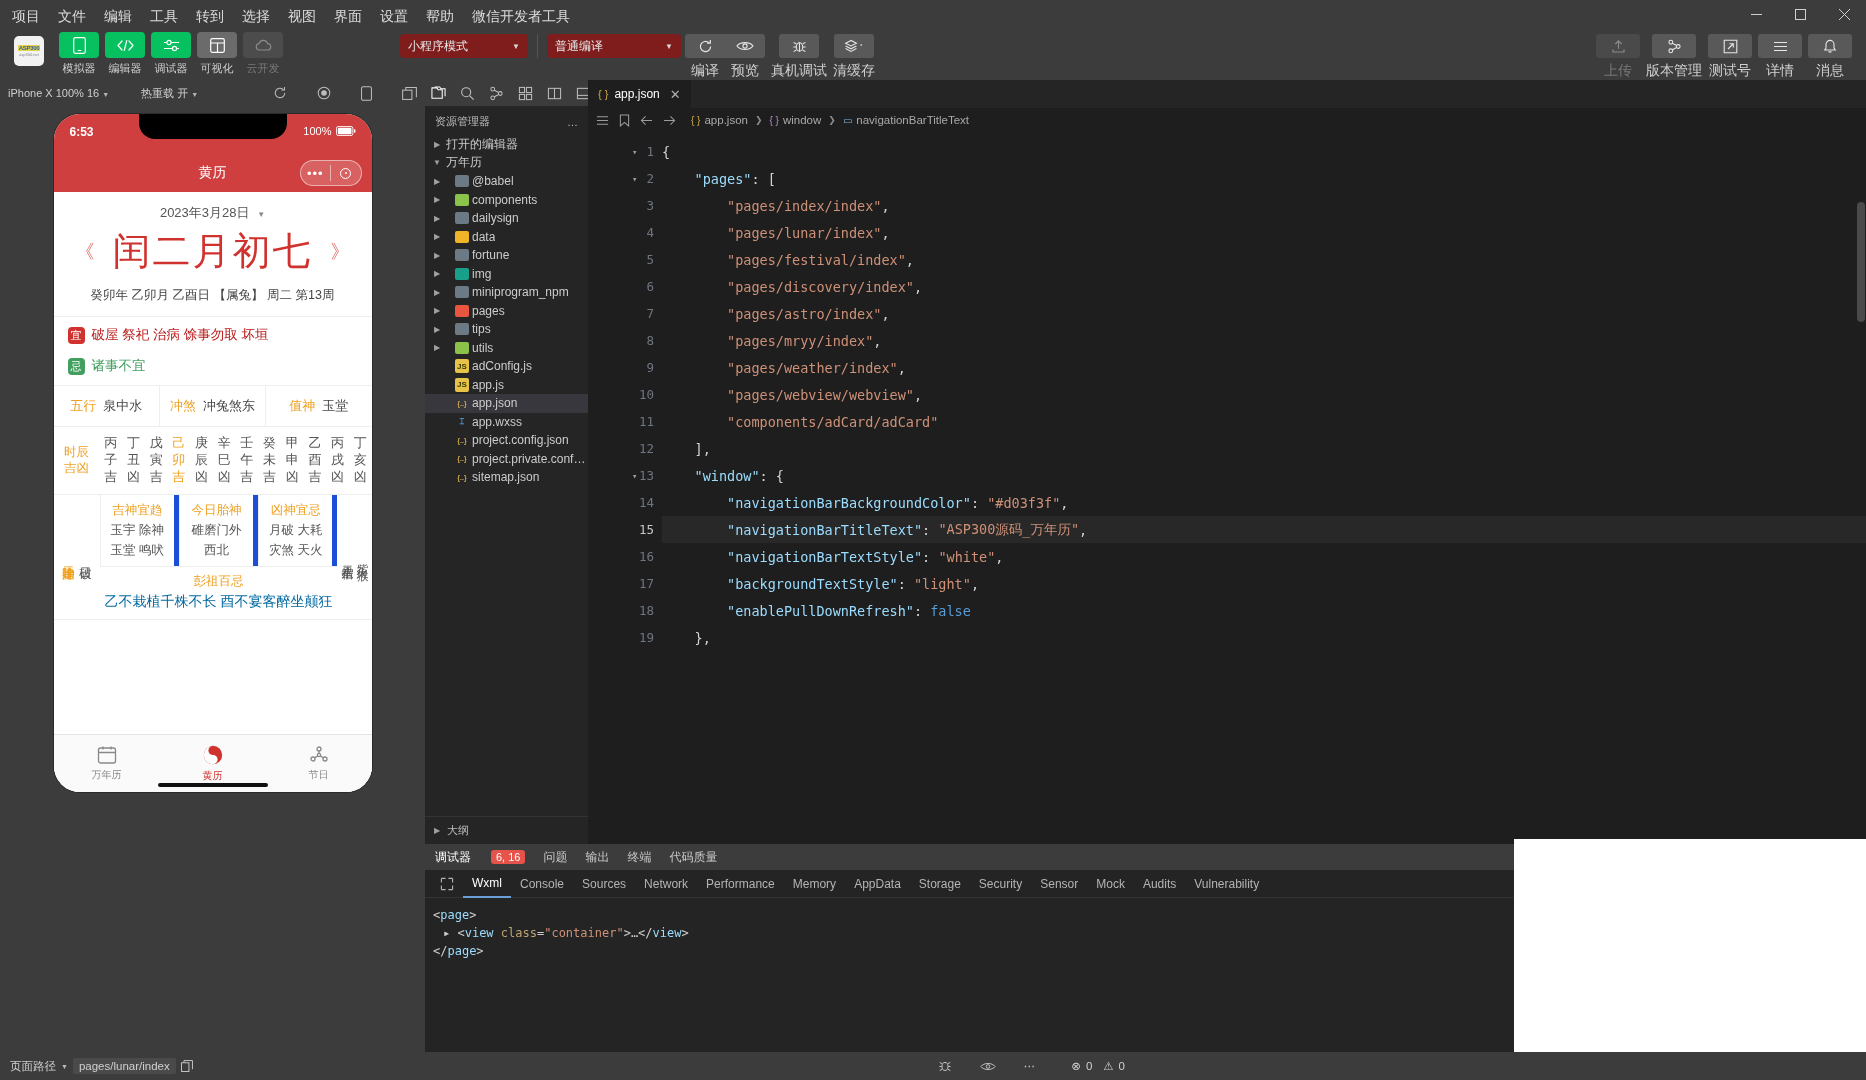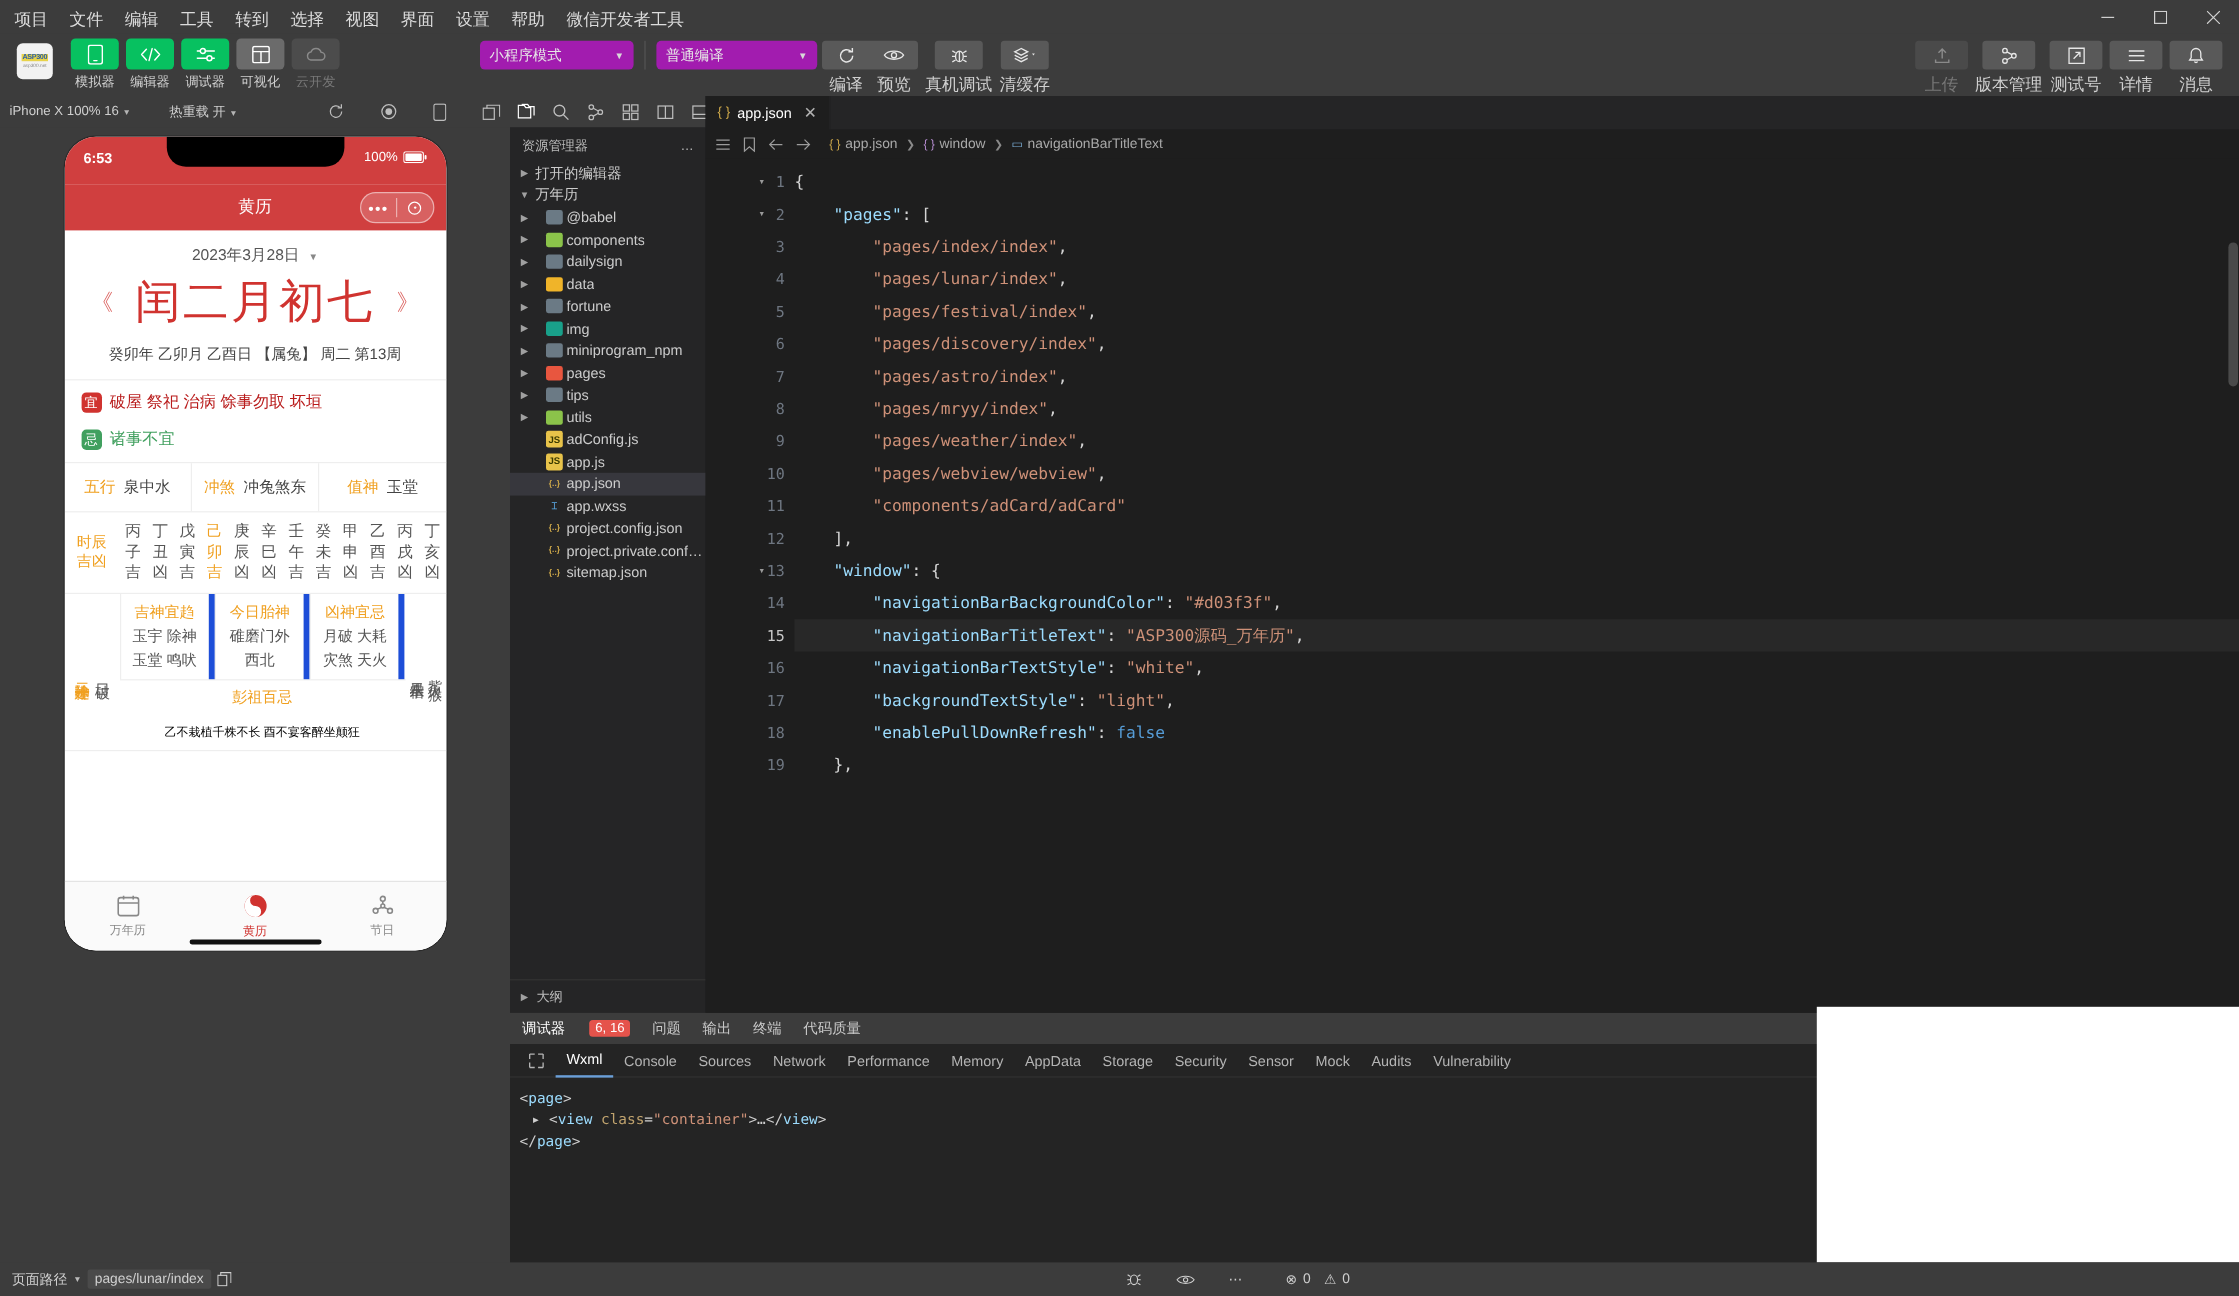--- a/index.html
+++ b/index.html
@@ -30,21 +30,21 @@
   .tbbtn { display:flex; flex-direction:column; align-items:center; width:42px; cursor:pointer;}
   .tbbtn .bx { width:40px;height:26px;border-radius:4px; display:flex;align-items:center;justify-content:center; }
   .tbbtn .lb { font-size:11px; margin-top:3px; color:#d0d0d0; white-space:nowrap;}
   .tbbtn.green .bx { background:#07c160; }
   .tbbtn.grey .bx { background:#6b6b6b; }
   .tbbtn.dis .bx { background:#4c4c4c; }
   .tbbtn.dis .lb { color:#777; }
   svg { display:block; }
 
   #tb-center { position:absolute; left:400px; top:6px; display:flex; align-items:flex-start; gap:0;}
-  .tbselect { height:24px; background:#a21caf; border-radius:4px; display:flex; align-items:center;
+  .tbselect { height:24px; background:#7f1d1d; border-radius:4px; display:flex; align-items:center;
     padding:0 8px; min-width:135px; justify-content:space-between; font-size:12px; color:#e6e6e6; cursor:pointer;}
   .tbselect .car { font-size:8px; color:#d8d8d8; margin-left:8px;}
   .tb-sep { width:1px; height:24px; background:#555; margin:0 9px; }
   .midbtn { display:flex; flex-direction:column; align-items:center; cursor:pointer; }
   .midbtn .bx { width:40px;height:24px;background:#595959;border-radius:3px;display:flex;align-items:center;justify-content:center;}
   .midbtn .lb { font-size:14px;margin-top:4px;color:#d0d0d0;white-space:nowrap;}
   .midbtn.first .bx { border-radius:3px 0 0 3px; }
   .midbtn.last .bx { border-radius:0 3px 3px 0; }
 
   #tb-right { position:absolute; right:14px; top:6px; display:flex; gap:6px; }
@@ -102,21 +102,21 @@
   .ph-bottom .jc { width:46px; color:#f0a020; font-size:12.5px; display:flex; align-items:center; justify-content:center; gap:2px; padding:6px 0;}
   .ph-bottom .jc .v1 { writing-mode:vertical-rl; line-height:1.2;}
   .ph-bottom .jc .v2 { writing-mode:vertical-rl; color:#555; line-height:1.2;}
   .ph-bottom .mid { flex:1; }
   .ph-bottom .mid .trow { display:flex; }
   .ph-bottom .mid .tcell { flex:1; text-align:center; padding:7px 2px; border-right:5px solid #1d4ed8; border-left:1px solid #eee;}
   .ph-bottom .mid .tcell .h { color:#f0a020; font-size:12.5px; }
   .ph-bottom .mid .tcell .b { color:#555; font-size:12.5px; line-height:1.45; margin-top:2px;}
   .ph-bottom .mid .pz { border-top:1px solid #eee; text-align:center; padding:6px 4px 8px;}
   .ph-bottom .mid .pz .h { color:#f0a020; font-size:12.5px;}
-  .ph-bottom .mid .pz .b { color:#000000; font-size:10px; margin-top:13px;}
+  .ph-bottom .mid .pz .b { color:#0369a1; font-size:14px; margin-top:3px;}
   .ph-bottom .star { width:34px; color:#555; font-size:12px; display:flex; align-items:center; justify-content:center; padding:6px 0;}
   .ph-bottom .star .v { writing-mode:vertical-rl; line-height:1.25; }
   #ph-tabbar { position:absolute; bottom:0; left:0; right:0; height:58px; background:#fafafa;
     border-top:1px solid #e4e4e4; display:flex; }
   .ph-tab { flex:1; display:flex; flex-direction:column; align-items:center; justify-content:center; gap:3px;
     font-size:10px; color:#888; cursor:pointer;}
   .ph-tab.active { color:#d0332f; }
   #ph-homebar { position:absolute; bottom:5px; left:50%; transform:translateX(-50%); width:110px;height:4px;border-radius:2px;background:#111;}
 
   

